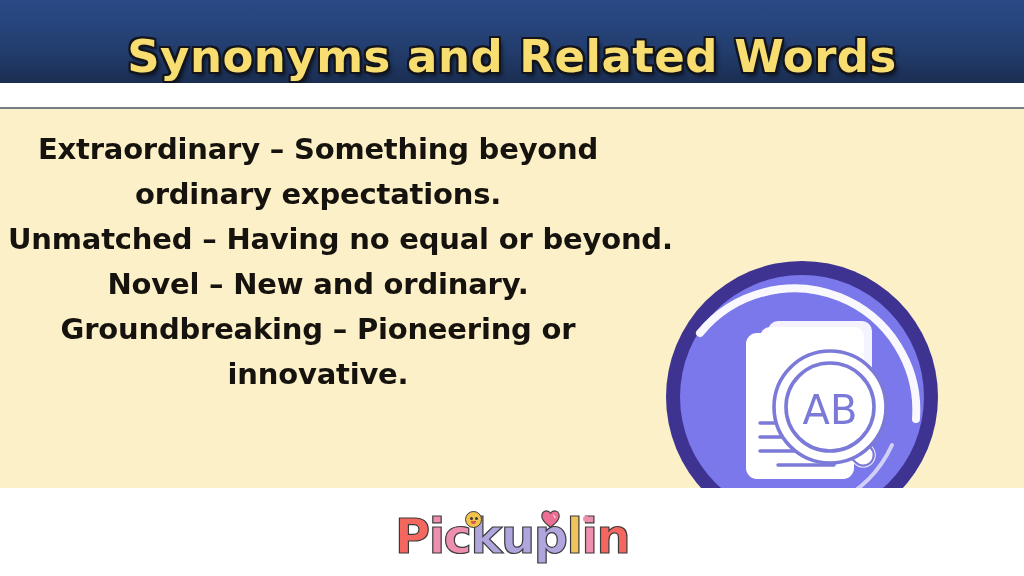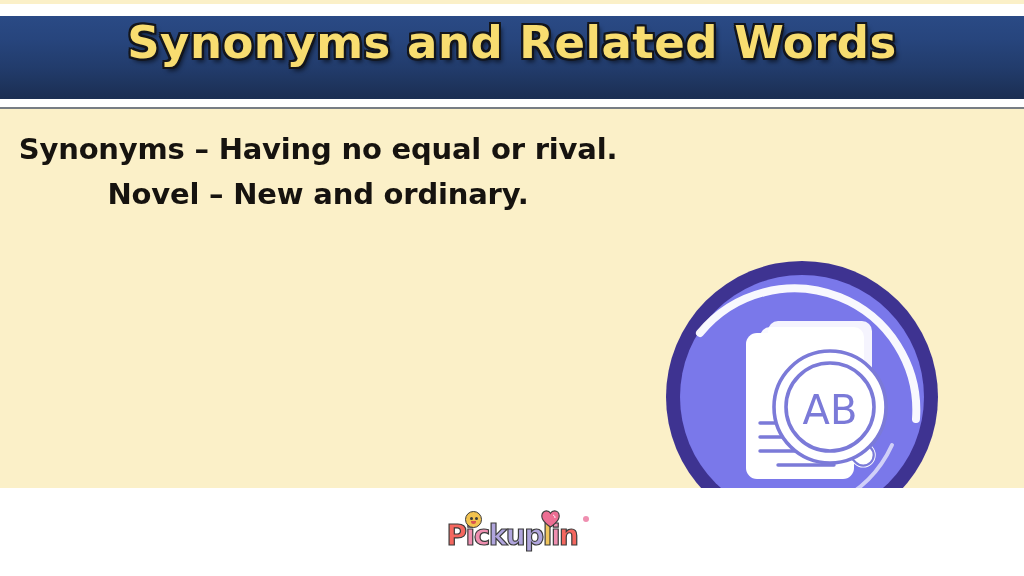--- a/index.html
+++ b/index.html
@@ -27,26 +27,26 @@
     position: absolute;
     top: 0; left: 0;
     width: 1024px;
     height: 4px;
     background: #fbf0c8;
   }
 
   
   .header {
     position: absolute;
-    top: 16px; left: 0;
+    top: 0; left: 0;
     width: 1024px;
     height: 83px;
     background: linear-gradient(180deg, #2a4a85 0%, #27457d 28%, #223c6c 62%, #1b2e52 100%);
     display: flex;
-    align-items: flex-start;
+    align-items: flex-end;
     justify-content: center;
     overflow: hidden;
   }
   .header-title {
     font-family: "DejaVu Sans", sans-serif;
     font-weight: 700;
     font-size: 45px;
     letter-spacing: 0.5px;
     color: #f8dd70;
     text-align: center;
@@ -119,21 +119,21 @@
     position: relative;
     width: 150px;
     height: 44px;
     display: flex;
     align-items: flex-end;
     justify-content: center;
   }
   .logo-text {
     font-family: "DejaVu Sans", sans-serif;
     font-weight: 700;
-    font-size: 28px;
+    font-size: 48px;
     line-height: 36px;
     letter-spacing: -1.5px;
     white-space: nowrap;
     -webkit-text-stroke: 1.2px #3b3b3b;
     text-stroke: 1.2px #3b3b3b;
   }
   .l1 { color: #f4675f; }
   .l2 { color: #ef8fb0; }
   .l3 { color: #ef8fb0; }
   .l4 { color: #b0a5dd; }
@@ -199,22 +199,24 @@
   <div class="top-strip"></div>
 
   <div class="header">
     <div class="header-title">Synonyms and Related Words</div>
   </div>
   <div class="header-rule"></div>
 
   <div class="body-area">
 
     <div class="definitions">
-      <div class="def-line">Synonyms – Having no equal or rival.</div>
+      <div class="def-line wrap">Extraordinary – Something beyond ordinary expectations.</div>
+      <div class="def-line">Unmatched – Having no equal or beyond.</div>
       <div class="def-line">Novel – New and ordinary.</div>
+      <div class="def-line wrap">Groundbreaking – Pioneering or innovative.</div>
     </div>
 
     <div class="badge">
       <svg width="276" height="276" viewBox="0 0 276 276" xmlns="http://www.w3.org/2000/svg">
 
         <circle cx="138" cy="138" r="136" fill="#3E3391"></circle>
 
         <circle cx="138" cy="138" r="122" fill="#7A78EA"></circle>
 
         <path d="M 36 74 A 122 122 0 0 1 252 160" fill="none" stroke="#FFFFFF" stroke-width="8" stroke-linecap="round" opacity="0.95"></path>

